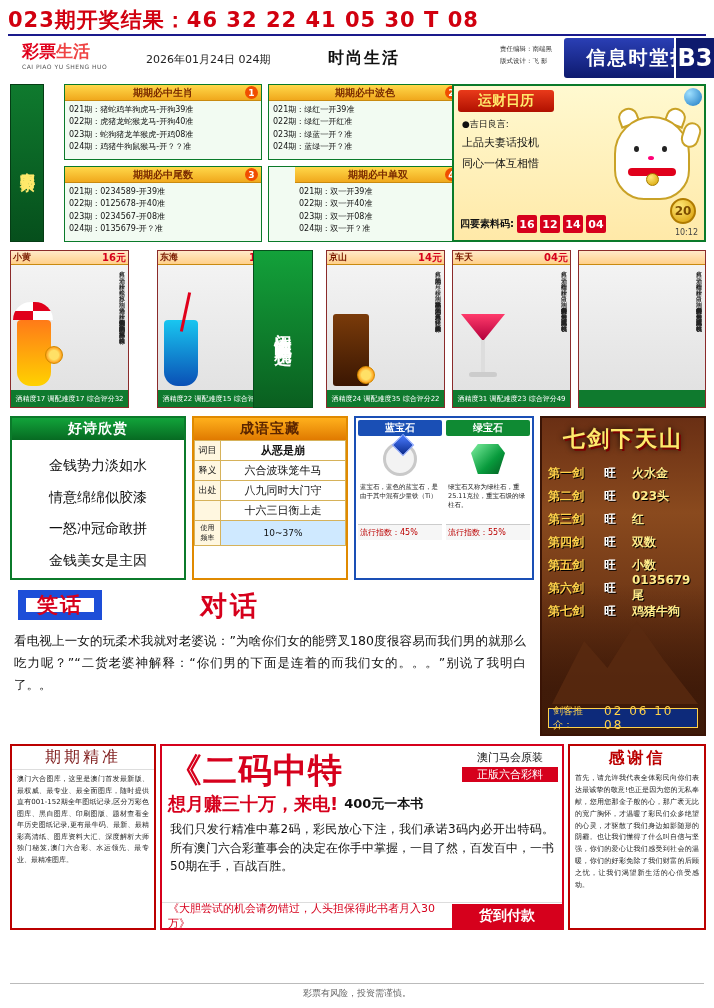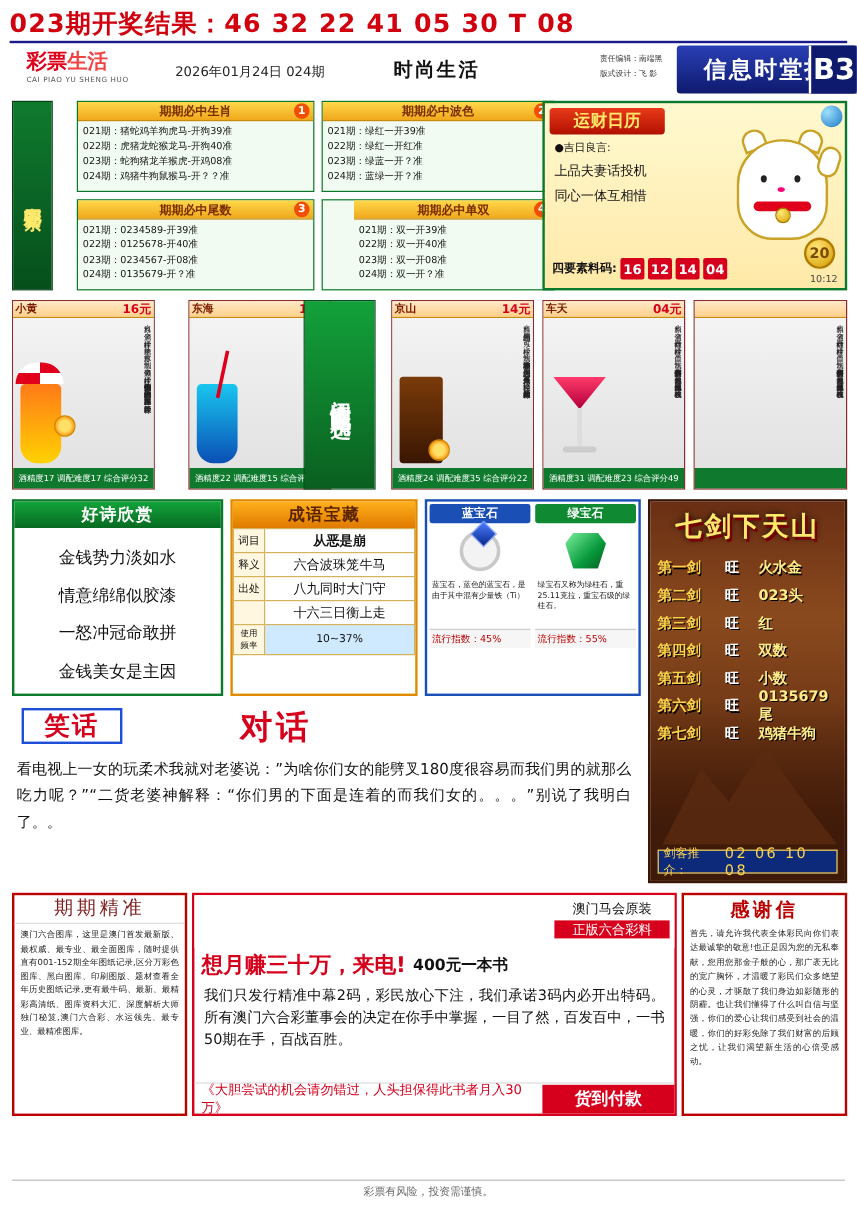--- a/index.html
+++ b/index.html
@@ -294,21 +294,21 @@
     background:#0d2a7a; border:1px solid #ffd24a; color:#fff;
     font-size:10px; display:flex; align-items:center; padding:0 4px; gap:4px;
   }
   .sword .rec b { color:#ffd24a; font-weight:normal; }
   .sword .rec .codes { color:#ffd24a; letter-spacing:2px; font-size:12px; }
 
   
   .jokewrap { position:absolute; left:10px; top:588px; width:520px; height:148px; }
   .joketag {
     position:absolute; left:8px; top:2px; width:84px; height:30px;
-    border:2px solid #1d4ed8; color:#d6001c; font-weight:bold; font-size:21px;
+    border:8px solid #1d4ed8; color:#d6001c; font-weight:bold; font-size:21px;
     display:flex; align-items:center; justify-content:center; letter-spacing:2px;
   }
   .joketitle {
     position:absolute; left:190px; top:0px; font-size:27px; color:#d6001c; font-weight:bold;
     letter-spacing:3px;
   }
   .joketext {
     position:absolute; left:4px; top:42px; width:512px;
     font-size:12.5px; line-height:1.75; color:#111; text-align:justify;
   }
@@ -662,20 +662,21 @@
 
   <div class="bottom">
 
     <div class="bb bb1">
       <div class="t">期期精准</div>
       <div class="p">澳门六合图库，这里是澳门首发最新版、最权威、最专业、最全面图库，随时提供直有001-152期全年图纸记录,区分万彩色图库、黑白图库、印刷图版、题材查看全年历史图纸记录,更有最牛码、最新、最精彩高清纸、图库资料大汇、深度解析大师独门秘笈,澳门六合彩、水运领先、最专业、最精准图库。</div>
     </div>
 
     <div class="bb bb2">
       <div class="hdr">
+        <div class="big">《二码中特</div>
         <div class="tagr">
           <div class="l1">澳门马会原装</div>
           <div class="l2">正版六合彩料</div>
         </div>
       </div>
       <div class="sub">
         <span class="s1">想月赚三十万，来电!</span>
         <span class="s2">400元一本书</span>
       </div>
       <div class="body">我们只发行精准中幕2码，彩民放心下注，我们承诺3码内必开出特码。所有澳门六合彩董事会的决定在你手中掌握，一目了然，百发百中，一书50期在手，百战百胜。</div>

